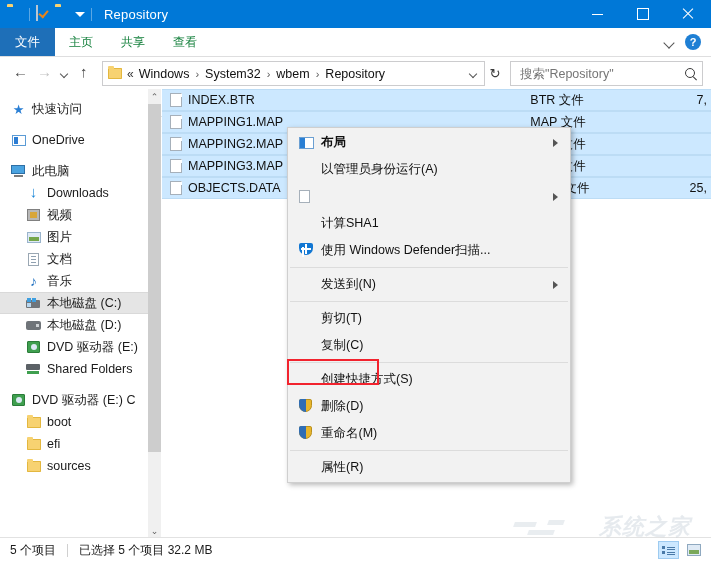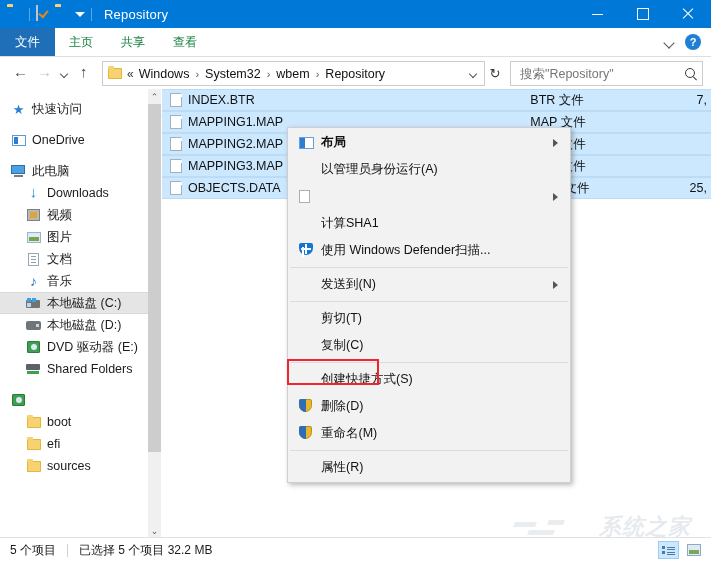--- a/index.html
+++ b/index.html
@@ -336,20 +336,21 @@
         <span class="ic">
             <span class="i-share"></span>
           </span>
         <span>Shared Folders</span>
       </div>
       <div class="navgap"></div>
       <div class="navitem">
         <span class="ic">
             <span class="i-dvd"></span>
           </span>
+        <span>DVD 驱动器 (E:) C</span>
       </div>
       <div class="navitem indent1">
         <span class="ic">
             <span class="i-fold"></span>
           </span>
         <span>boot</span>
       </div>
       <div class="navitem indent1">
         <span class="ic">
             <span class="i-fold"></span>

